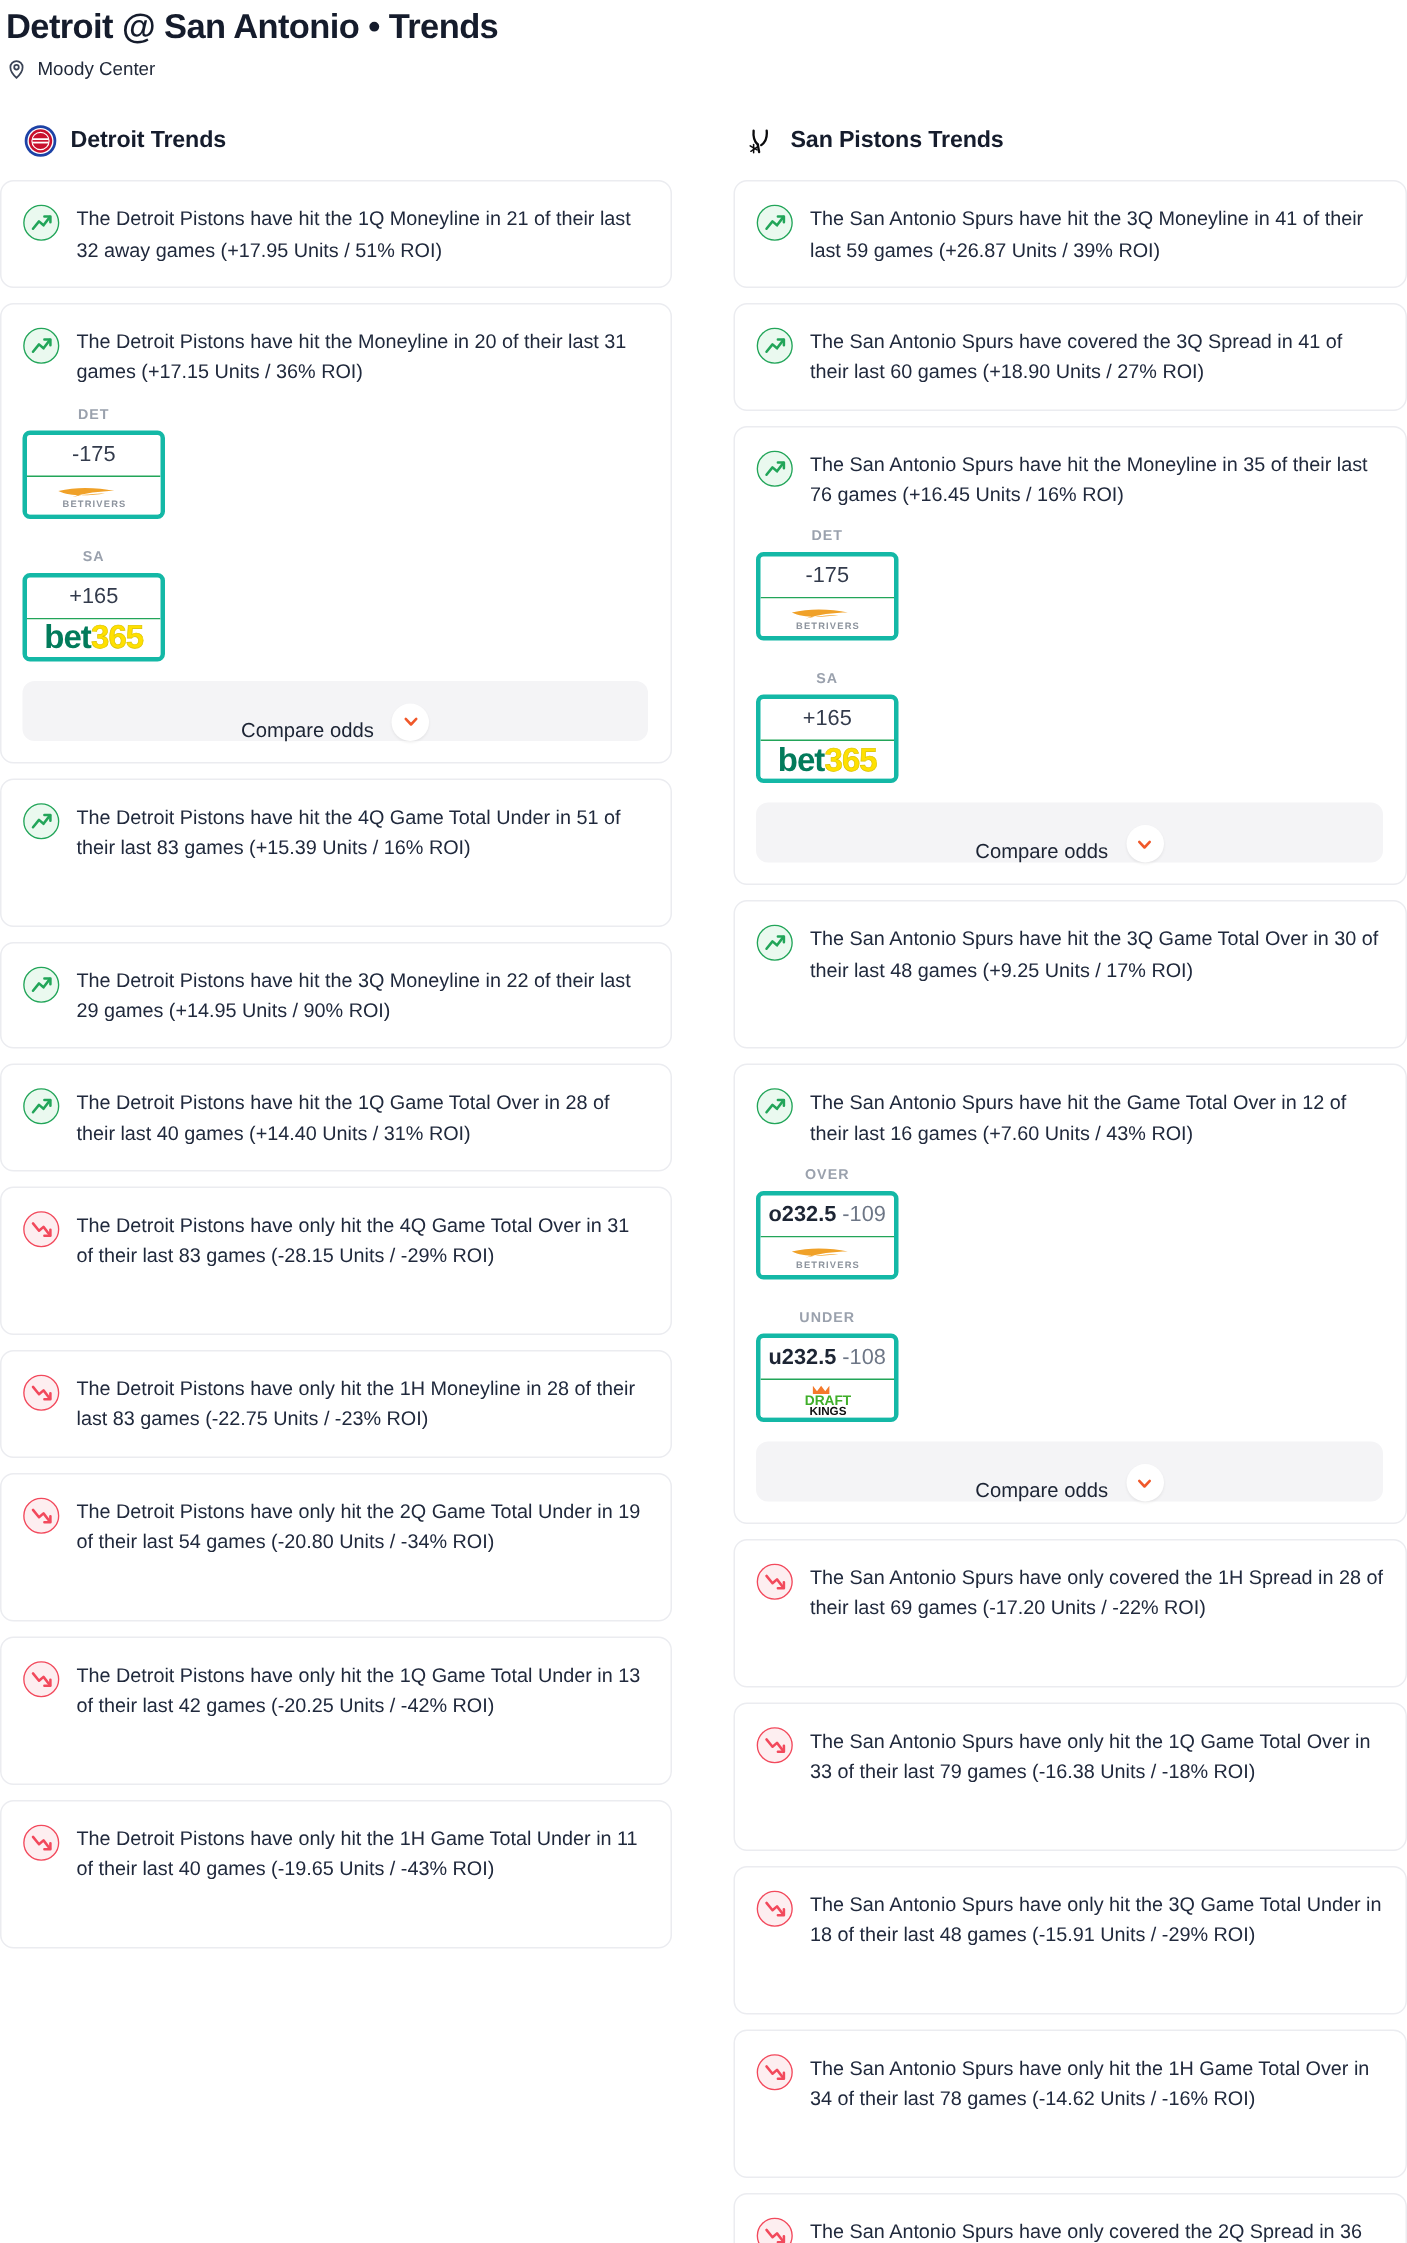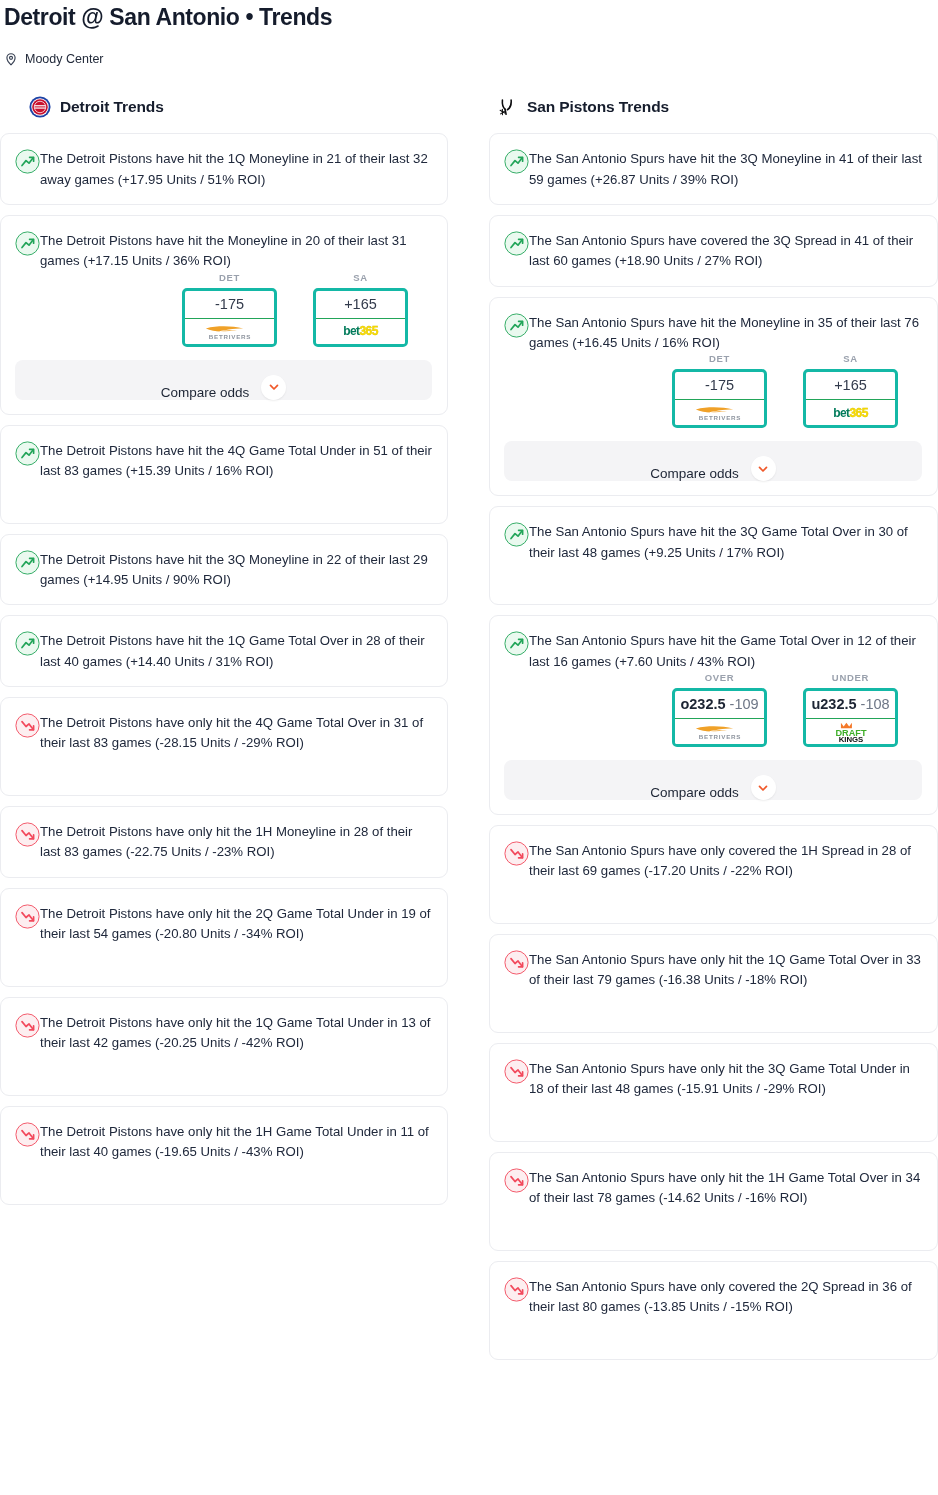--- a/index.html
+++ b/index.html
@@ -18,79 +18,80 @@
     font-size: 23px;
     font-weight: 700;
     letter-spacing: -0.4px;
     color: #151c2c;
     line-height: 1.15;
   }
   .venue-row {
     display: flex;
     align-items: center;
     gap: 7px;
-    margin-top: 22px;
+    margin-top: 9px;
     text-align: center;
   }
   .pin-icon { width: 14px; height: 14px; display: block; flex: 0 0 auto; }
   .venue-name { font-size: 12.5px; color: #222a3a; }
 
   
   .columns {
     display: flex;
     gap: 41px;
     margin-top: 28px;
     align-items: flex-start;
   }
   .column { width: 448px; flex: 0 0 448px; }
   .column.right { width: 449px; flex: 0 0 449px; }
 
   .col-head {
     display: flex;
     align-items: center;
     gap: 9px;
-    padding-left: 29px;
+    padding-left: 16px;
     margin-bottom: 13px;
     height: 26px;
   }
   .col-head.right { padding-left: 7px; }
   .team-logo { width: 22px; height: 22px; flex: 0 0 auto; display: block; }
   .col-head-title {
     font-size: 15.5px;
     font-weight: 700;
     color: #151c2c;
     letter-spacing: -0.1px;
   }
 
   
   .trend-card {
     border: 1px solid #ebecf0;
     border-radius: 9px;
     background: #fff;
     padding: 14px 15px 14px 14px;
     margin-bottom: 10px;
   }
-  .trend-main { display: flex; align-items: flex-start; }
+  .trend-main { display: flex; gap: 11px; align-items: flex-start; }
   .trend-icon { width: 25px; height: 25px; flex: 0 0 auto; display: block; margin-top: 1px; }
   .trend-text {
     font-size: 13.2px;
     line-height: 1.54;
     color: #20293c;
     padding-top: 1px;
   }
   .card-pad-sm { min-height: 66px; }
   .card-pad-lg { min-height: 99px; }
 
   
   .odds-wrap {
     display: flex;
     justify-content: flex-end;
-    gap: 36px;
-    margin-top: 0;
+    gap: 20px;
+    margin-top: 12px;
     padding-right: 24px;
+    flex-direction: column;
   }
   .odds-col { width: 95px; }
   .odds-label {
     text-align: center;
     font-size: 9.5px;
     letter-spacing: 0.7px;
     color: #9aa1ad;
     font-weight: 600;
     margin-bottom: 5px;
   }
@@ -115,21 +116,21 @@
     height: 25px;
     display: flex;
     align-items: center;
     justify-content: center;
     background: #fff;
   }
 
   
   .logo-betrivers { width: 70px; height: 21px; display: block; }
   .logo-bet365 {
-    font-size: 12px; font-weight: 800; letter-spacing: -0.6px;
+    font-size: 22px; font-weight: 800; letter-spacing: -0.6px;
     line-height: 1; display: flex; align-items: center;
   }
   .logo-bet365 .b { color: #027b5b; }
   .logo-bet365 .y { color: #ffe000; -webkit-text-stroke: 0.4px #d8c100; }
   .logo-dk { width: 62px; height: 22px; display: block; }
 
   
   .compare-odds {
     margin-top: 13px;
     background: #f4f4f6;

